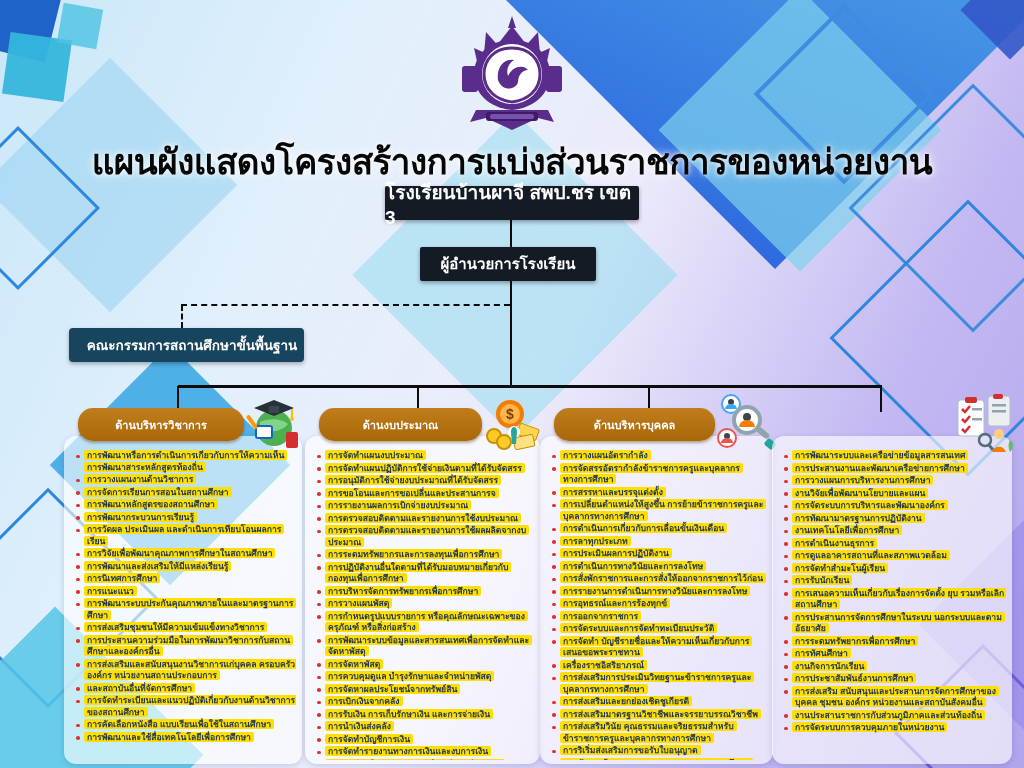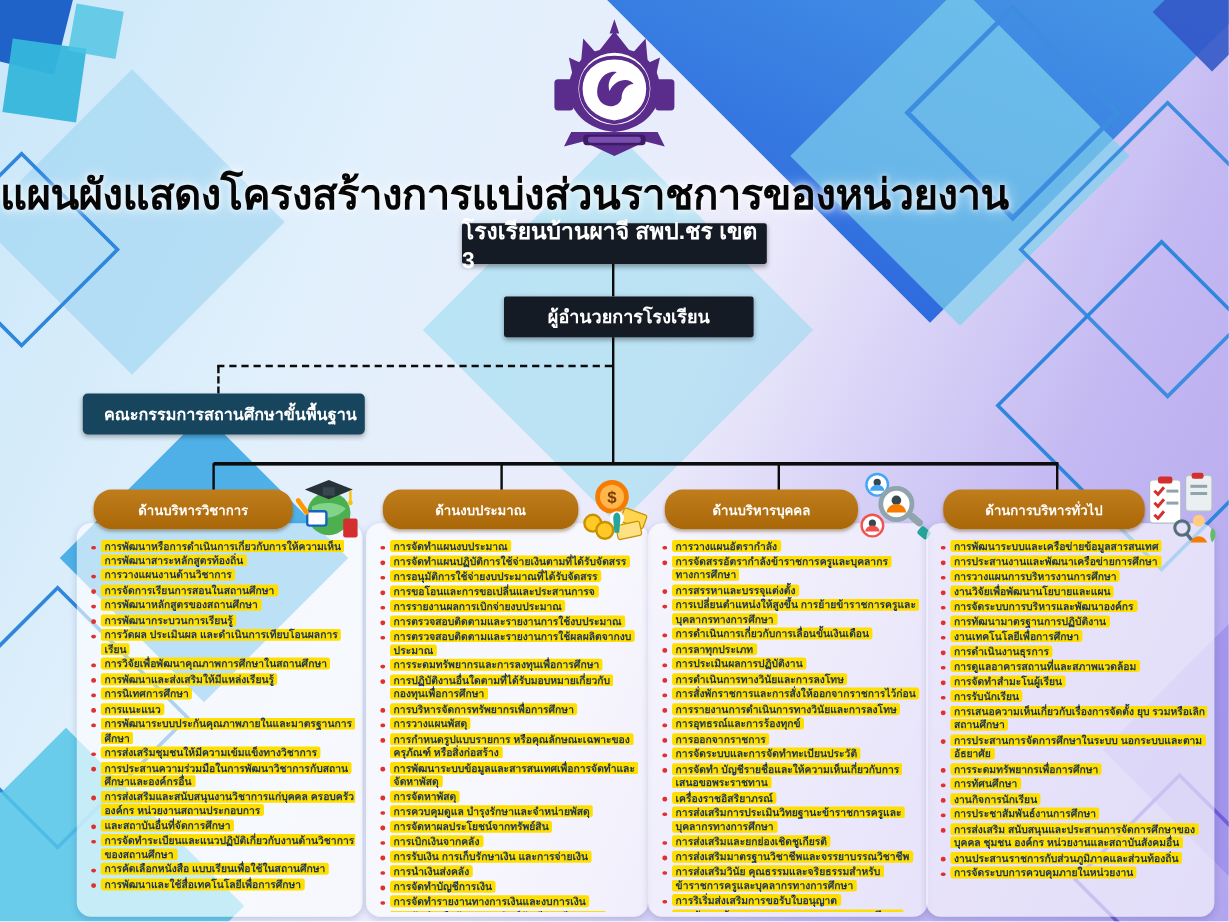--- a/index.html
+++ b/index.html
@@ -20,28 +20,28 @@
   .d-r3{left:885px;top:120px;width:170px;height:170px;border:3px solid #3c8ce0;}
   .d-r4{left:870px;top:240px;width:190px;height:190px;border:3px solid #2f86dd;}
   .d-l1{left:85px;top:380px;width:170px;height:170px;background:#3fa9e6;opacity:.9;}
   .d-l2{left:-30px;top:520px;width:150px;height:150px;border:3px solid #2f86dd;}
   .d-bl{left:-50px;top:650px;width:210px;height:210px;background:#55c6e8;opacity:.85;}
   .d-br1{left:950px;top:550px;width:150px;height:150px;background:#8f7fe8;opacity:.5;}
   .d-br2{left:920px;top:670px;width:120px;height:120px;border:3px solid #6f5fd8;}
   .d-tr{left:975px;top:-25px;width:70px;height:70px;background:#3358c8;opacity:.9;}
   
   .logo{position:absolute;left:456px;top:14px;width:112px;height:122px;z-index:3;}
-  .title{position:absolute;left:0;top:134px;width:100%;text-align:left;z-index:3;
+  .title{position:absolute;left:0;top:134px;width:100%;text-align:center;z-index:3;
     font-size:35px;font-weight:800;color:#060606;letter-spacing:-.5px;
     text-shadow:0 0 5px rgba(255,255,255,.95),0 0 12px rgba(255,255,255,.8);}
   .darkbox{position:absolute;z-index:3;background:#151b24;color:#fff;display:flex;
     align-items:center;justify-content:center;font-weight:700;border-radius:2px;
     box-shadow:0 2px 4px rgba(0,0,0,.35);}
   .schoolbox{left:385px;top:186px;width:254px;height:34px;font-size:19px;}
-  .directorbox{left:420px;top:247px;width:208px;height:34px;font-size:15px;font-weight:600;}
+  .directorbox{left:420px;top:247px;width:176px;height:34px;font-size:15px;font-weight:600;}
   .committeebox{position:absolute;z-index:3;left:69px;top:328px;width:224px;height:34px;
     background:#17455e;color:#fff;display:flex;align-items:center;justify-content:center;
     font-size:13.5px;font-weight:600;border-radius:4px;box-shadow:0 2px 4px rgba(0,0,0,.3);padding-left:11px;}
   
   .line{position:absolute;background:#0c0c0c;z-index:2;}
   .dash-h{position:absolute;border-top:2px dashed #0c0c0c;z-index:2;}
   .dash-v{position:absolute;border-left:2px dashed #0c0c0c;z-index:2;}
   
   .col{position:absolute;top:408px;height:356px;z-index:3;}
   .col .panel{position:absolute;left:0;right:0;top:28px;bottom:0;
@@ -231,21 +231,20 @@
         <li><span class="hl">การส่งเสริมและยกย่องเชิดชูเกียรติ</span></li>
         <li><span class="hl">การส่งเสริมมาตรฐานวิชาชีพและจรรยาบรรณวิชาชีพ</span></li>
         <li><span class="hl">การส่งเสริมวินัย คุณธรรมและจริยธรรมสำหรับข้าราชการครูและบุคลากรทางการศึกษา</span></li>
         <li><span class="hl">การริเริ่มส่งเสริมการขอรับใบอนุญาต</span></li>
         <li><span class="hl">การพัฒนาข้าราชการครูและบุคลากรทางการศึกษา</span></li>
       </ul>
   </div>
 
   <div class="col" style="left:772px;width:240px;">
     <div class="panel"></div>
-    <div class="hdr">ด้านการบริหารทั่วไป</div>
     <svg class="icon" viewBox="0 0 64 64">
       <rect x="6" y="8" width="26" height="36" rx="3" fill="#fff" stroke="#b0bec5"></rect>
       <rect x="13" y="5" width="12" height="6" rx="2" fill="#d32f2f"></rect>
       <path d="M10 17 l3 3 5-6" stroke="#d32f2f" stroke-width="2.5" fill="none"></path>
       <rect x="20" y="16" width="10" height="2.5" fill="#90a4ae"></rect>
       <path d="M10 27 l3 3 5-6" stroke="#d32f2f" stroke-width="2.5" fill="none"></path>
       <rect x="20" y="26" width="10" height="2.5" fill="#90a4ae"></rect>
       <path d="M10 37 l3 3 5-6" stroke="#d32f2f" stroke-width="2.5" fill="none"></path>
       <rect x="36" y="4" width="22" height="30" rx="3" fill="#eceff1" stroke="#b0bec5"></rect>
       <rect x="41" y="2" width="10" height="5" rx="2" fill="#d32f2f"></rect>

